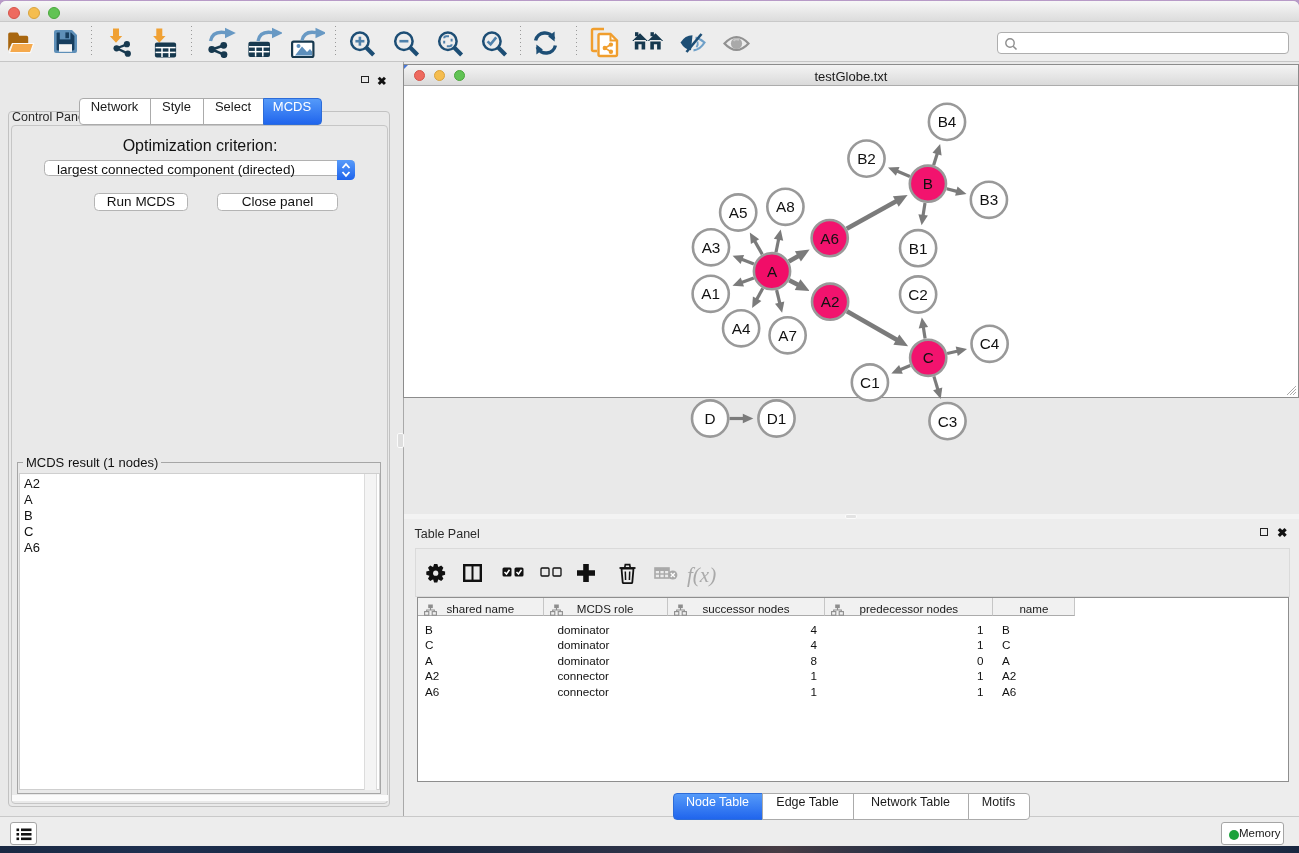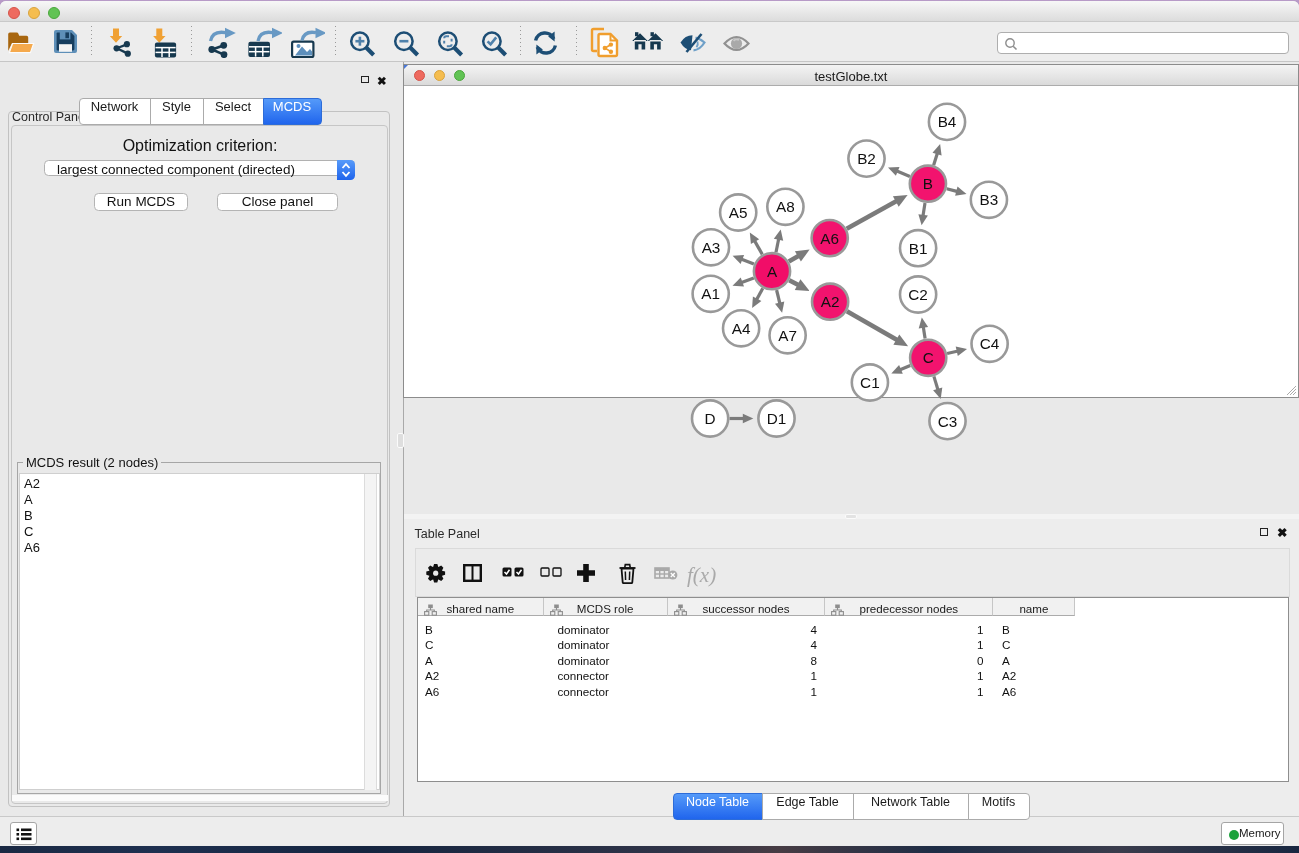--- a/index.html
+++ b/index.html
@@ -210,21 +210,21 @@
    <div id="dd-step">
     <svg width="18" height="20" viewBox="0 0 18 20">
      <path d="M5.5 8 L9 4.2 L12.5 8" fill="none" stroke="#fff" stroke-width="1.8"></path>
      <path d="M5.5 12 L9 15.8 L12.5 12" fill="none" stroke="#fff" stroke-width="1.8"></path>
     </svg>
    </div>
   </div>
   <div class="btn" style="left:94px;top:130.5px;width:94px">Run MCDS</div>
   <div class="btn" style="left:217px;top:130.5px;width:121px">Close panel</div>
   <div id="grpbox">
-   <div id="grplabel">MCDS result (2 nodes)</div>
+   <div id="grplabel">MCDS result (1 nodes)</div>
    <div id="grplist">A2<br>A<br>B<br>C<br>A6
     <div id="grpsb"></div>
    </div>
   </div>
   <div class="abs" style="left:12px;top:732.5px;width:376px;height:6.5px;background:#fbfbfb"></div>
   <div id="vline"></div>
   <div id="netwin">
    <div id="nw-titlebar">
     <div class="tl" style="left:10px;top:4.5px;width:11px;height:11px;background:#ee6a5f;border:0.5px solid #d5544a;"></div>
     <div class="tl" style="left:30px;top:4.5px;width:11px;height:11px;background:#f5bd4f;border:0.5px solid #d9a33d;"></div>

